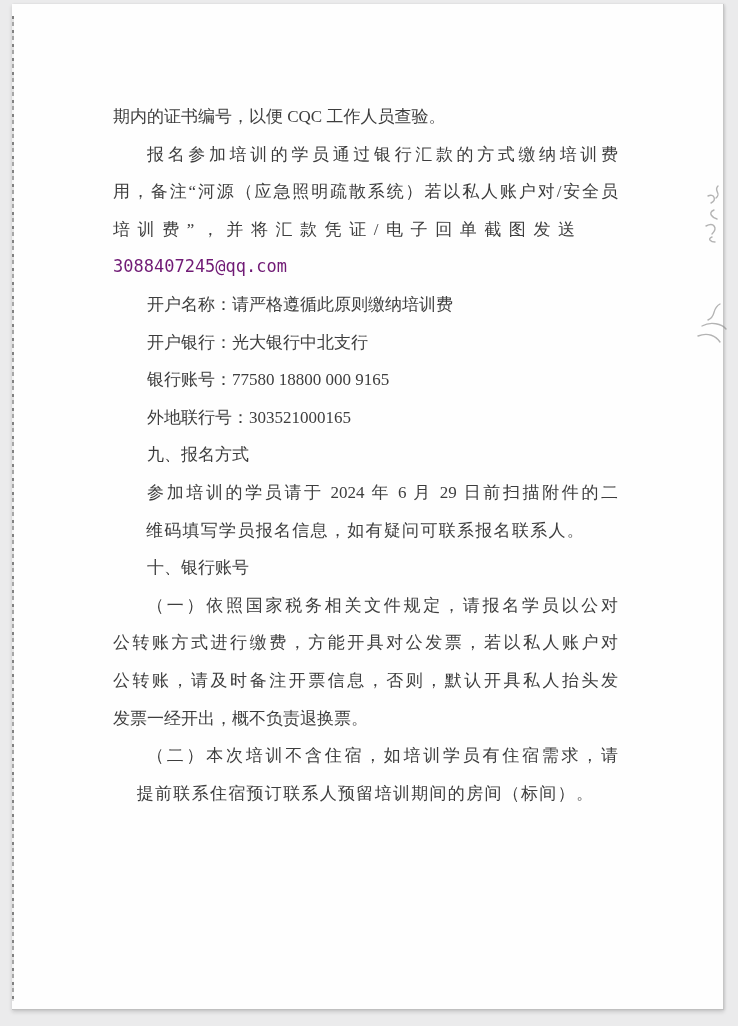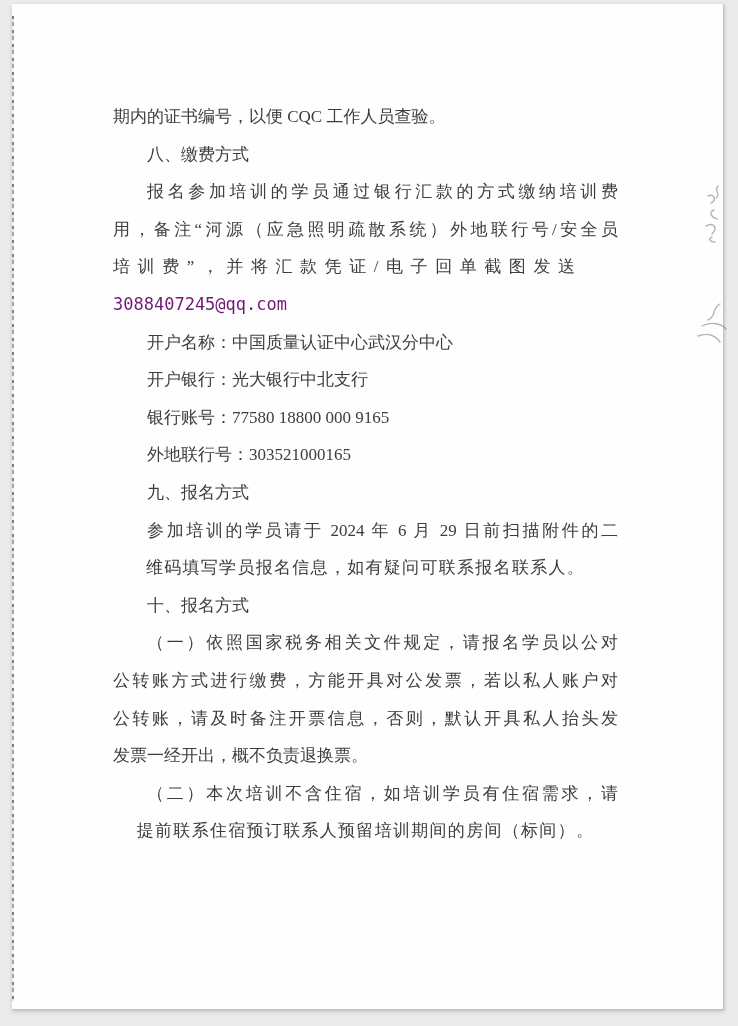--- a/index.html
+++ b/index.html
@@ -46,33 +46,32 @@
 </head>
 <body>
 
 <div class="stage">
   <div class="paper">
 
     <div class="scan-edge"></div>
 
     <div class="textblock">
       <div class="ln">期内的证书编号，以便 CQC 工作人员查验。</div>
-      <div class="ln indent">八、缴费方式</div>
       <div class="ln indent just">报名参加培训的学员通过银行汇款的方式缴纳培训费</div>
-      <div class="ln just">用，备注“河源（应急照明疏散系统）外地联行号/安全员</div>
+      <div class="ln just">用，备注“河源（应急照明疏散系统）若以私人账户对/安全员</div>
       <div class="ln spread">培训费”，并将汇款凭证/电子回单截图发送</div>
       <div class="ln email">3088407245@qq.com</div>
-      <div class="ln indent">开户名称：中国质量认证中心武汉分中心</div>
+      <div class="ln indent">开户名称：请严格遵循此原则缴纳培训费</div>
       <div class="ln indent">开户银行：光大银行中北支行</div>
       <div class="ln indent">银行账号：77580 18800 000 9165</div>
       <div class="ln indent">外地联行号：303521000165</div>
       <div class="ln indent">九、报名方式</div>
       <div class="ln indent just">参加培训的学员请于 2024 年 6 月 29 日前扫描附件的二</div>
       <div class="ln sp1">维码填写学员报名信息，如有疑问可联系报名联系人。</div>
-      <div class="ln indent">十、报名方式</div>
+      <div class="ln indent">十、银行账号</div>
       <div class="ln indent just">（一）依照国家税务相关文件规定，请报名学员以公对</div>
       <div class="ln just">公转账方式进行缴费，方能开具对公发票，若以私人账户对</div>
       <div class="ln just">公转账，请及时备注开票信息，否则，默认开具私人抬头发</div>
       <div class="ln">发票一经开出，概不负责退换票。</div>
       <div class="ln indent just">（二）本次培训不含住宿，如培训学员有住宿需求，请</div>
       <div class="ln sp1">提前联系住宿预订联系人预留培训期间的房间（标间）。</div>
     </div>
 
     <div class="smudge" style="left:686px; top:178px;">
       <svg width="28" height="62" viewBox="0 0 28 62">

